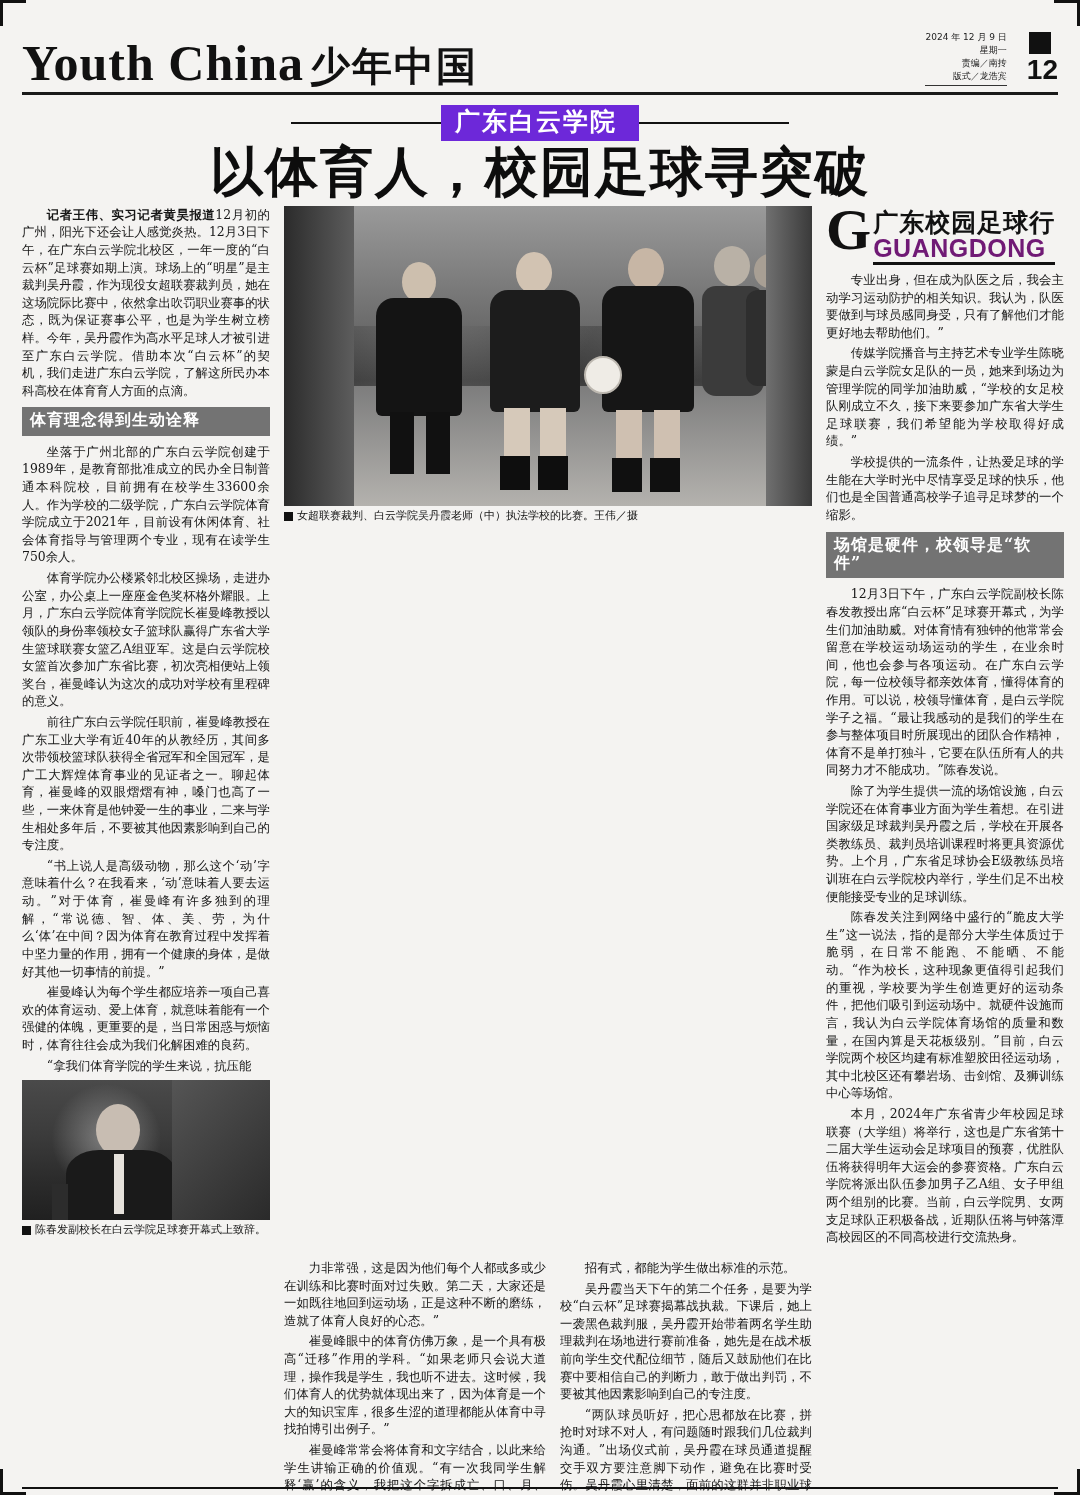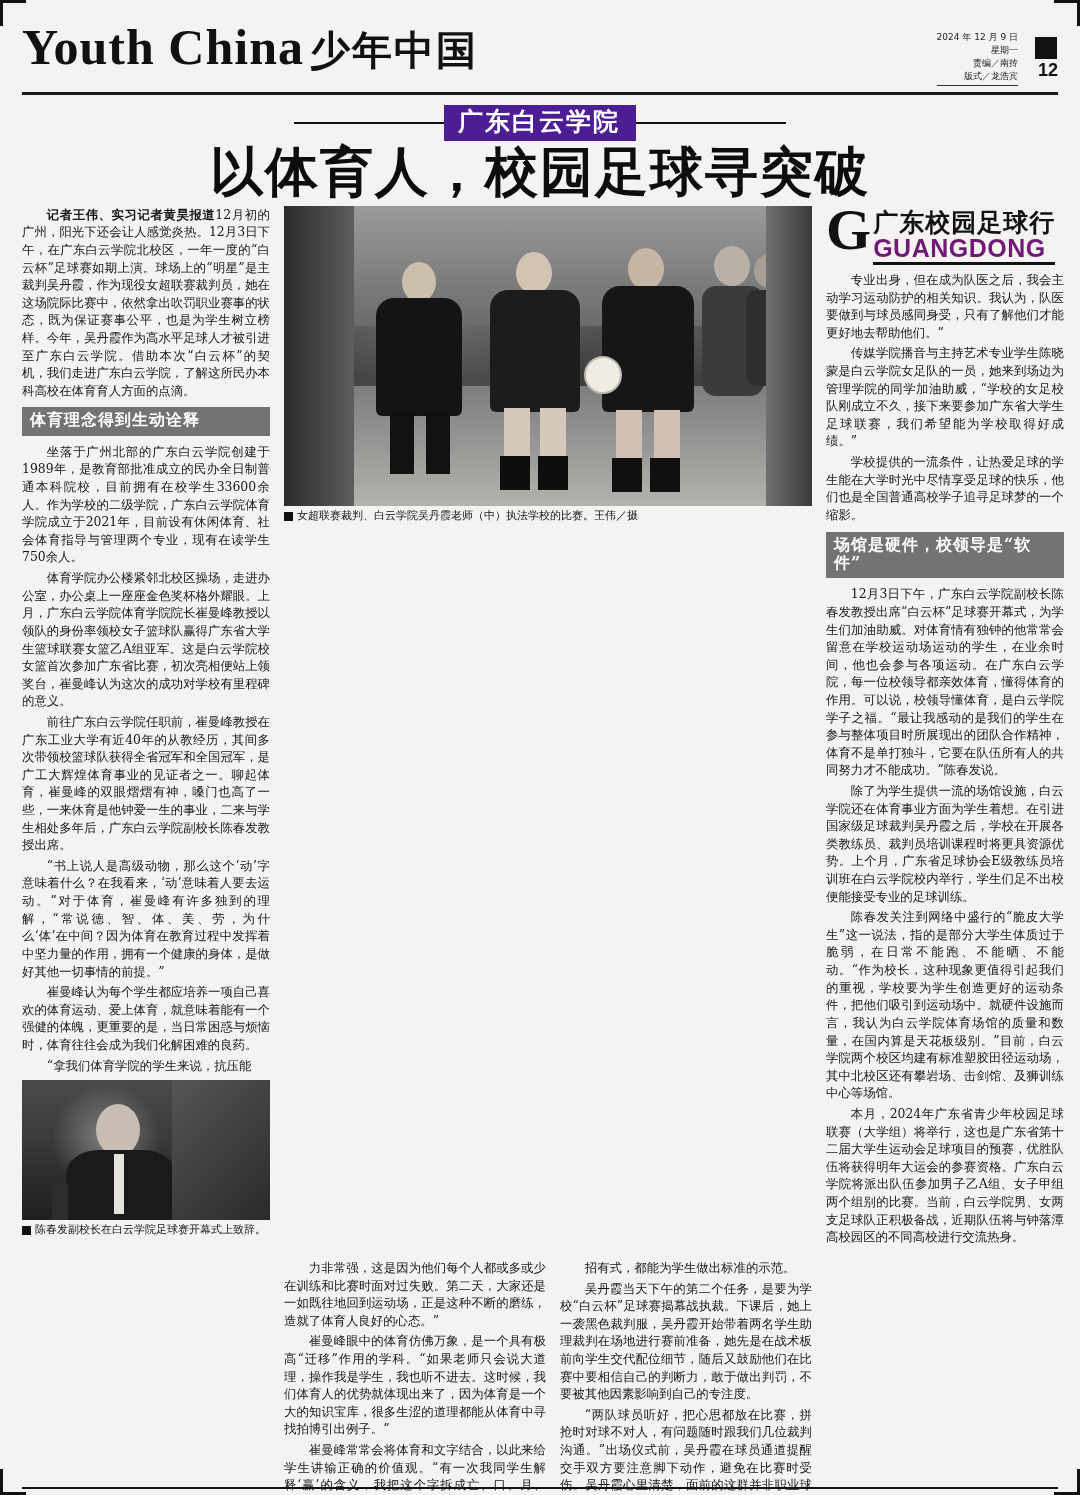--- a/index.html
+++ b/index.html
@@ -17,41 +17,41 @@
     box-sizing:border-box;
     padding:14px 22px 10px 22px;
   }
   
   .masthead{
     position:relative;
     height:78px;
     border-bottom:3px solid #1a1a1a;
     display:flex;align-items:flex-end;justify-content:space-between;
   }
-  .mh-left{display:flex;align-items:baseline;gap:6px;padding-bottom:20px;}
+  .mh-left{display:flex;align-items:baseline;gap:6px;padding-bottom:4px;}
   .mh-en{
     font-family:"Liberation Serif","DejaVu Serif",serif;
     font-weight:700;font-size:50px;letter-spacing:1px;line-height:1;
     color:#111;
   }
   .mh-cn{
     font-family:Liberation Serif, serif;
     font-weight:700;font-size:40px;line-height:1;color:#111;
     letter-spacing:2px;
   }
   .mh-right{display:flex;align-items:center;gap:16px;padding-bottom:6px;}
   .mh-meta{
     text-align:right;font-size:9px;line-height:1.45;color:#222;
     font-family:"DejaVu Sans","Liberation Sans",sans-serif;
     border-bottom:1px solid #333;padding-bottom:2px;
   }
   .mh-meta div{white-space:nowrap;}
   .mh-pageno{
     font-family:"Liberation Sans","DejaVu Sans",sans-serif;
-    font-weight:700;font-size:18px;color:#111;line-height:1;
+    font-weight:700;font-size:28px;color:#111;line-height:1;
     padding-left:4px;
   }
   .mh-blackbox{
     width:22px;height:22px;background:#111;margin-bottom:2px;
   }
   
   .corner{
     position:absolute;background:#111;
   }
   .c-tl-v{left:0;top:0;width:3px;height:26px;}
@@ -64,24 +64,24 @@
   .c-br-h{right:0;bottom:0;width:26px;height:3px;}
 
   
   .headline-zone{position:relative;margin-top:10px;text-align:center;}
   .kicker-wrap{
     display:flex;align-items:center;justify-content:center;gap:0;
     margin-bottom:2px;
   }
   .kicker-rule{height:2px;background:#111;flex:0 0 150px;}
   .kicker{
-    background:#4c1d95;color:#fff;
+    background:#6d28d9;color:#fff;
     font-family:"DejaVu Serif","Liberation Serif",serif;
     font-weight:700;font-size:25px;letter-spacing:2px;
-    padding:3px 16px 5px 14px;
+    padding:3px 22px 5px 14px;
     line-height:1.1;
   }
   .headline{
     font-family:"DejaVu Serif","Liberation Serif",serif;
     font-weight:700;
     font-size:53px;
     letter-spacing:2px;
     line-height:1.08;
     margin:2px 0 6px 0;
     color:#0d0d0d;
@@ -213,21 +213,21 @@
     <div class="headline">以体育人，校园足球寻突破</div>
   </div>
 
   <div class="content">
 
     <div class="col">
       <p><span class="lead-label">记者王伟、实习记者黄昊报道</span><span>12月初的广州，阳光下还会让人感觉炎热。12月3日下午，在广东白云学院北校区，一年一度的“白云杯”足球赛如期上演。球场上的“明星”是主裁判吴丹霞，作为现役女超联赛裁判员，她在这场院际比赛中，依然拿出吹罚职业赛事的状态，既为保证赛事公平，也是为学生树立榜样。今年，吴丹霞作为高水平足球人才被引进至广东白云学院。借助本次“白云杯”的契机，我们走进广东白云学院，了解这所民办本科高校在体育育人方面的点滴。</span></p>
       <div class="subhead">体育理念得到生动诠释</div>
       <p>坐落于广州北部的广东白云学院创建于1989年，是教育部批准成立的民办全日制普通本科院校，目前拥有在校学生33600余人。作为学校的二级学院，广东白云学院体育学院成立于2021年，目前设有休闲体育、社会体育指导与管理两个专业，现有在读学生750余人。</p>
       <p>体育学院办公楼紧邻北校区操场，走进办公室，办公桌上一座座金色奖杯格外耀眼。上月，广东白云学院体育学院院长崔曼峰教授以领队的身份率领校女子篮球队赢得广东省大学生篮球联赛女篮乙A组亚军。这是白云学院校女篮首次参加广东省比赛，初次亮相便站上领奖台，崔曼峰认为这次的成功对学校有里程碑的意义。</p>
-      <p>前往广东白云学院任职前，崔曼峰教授在广东工业大学有近40年的从教经历，其间多次带领校篮球队获得全省冠军和全国冠军，是广工大辉煌体育事业的见证者之一。聊起体育，崔曼峰的双眼熠熠有神，嗓门也高了一些，一来休育是他钟爱一生的事业，二来与学生相处多年后，广东白云学院副校长陈春发教授出席。</p>
+      <p>前往广东白云学院任职前，崔曼峰教授在广东工业大学有近40年的从教经历，其间多次带领校篮球队获得全省冠军和全国冠军，是广工大辉煌体育事业的见证者之一。聊起体育，崔曼峰的双眼熠熠有神，嗓门也高了一些，一来休育是他钟爱一生的事业，二来与学生相处多年后，不要被其他因素影响到自己的专注度。</p>
       <p>“书上说人是高级动物，那么这个‘动’字意味着什么？在我看来，‘动’意味着人要去运动。”对于体育，崔曼峰有许多独到的理解，“常说德、智、体、美、劳，为什么‘体’在中间？因为体育在教育过程中发挥着中坚力量的作用，拥有一个健康的身体，是做好其他一切事情的前提。”</p>
       <p>崔曼峰认为每个学生都应培养一项自己喜欢的体育运动、爱上体育，就意味着能有一个强健的体魄，更重要的是，当日常困惑与烦恼时，体育往往会成为我们化解困难的良药。</p>
       <p>“拿我们体育学院的学生来说，抗压能</p>
 
       <div class="photo ph-speaker" style="height:140px;margin-top:6px;">
         <span class="ph-inner">
           <span class="head" style="left:74px;top:24px;width:44px;height:52px;background:#c8bdb2;"></span>
           <span class="fig" style="left:44px;top:70px;width:110px;height:80px;background:#1a1a1a;border-radius:30% 30% 0 0;"></span>
           <span style="position:absolute;left:92px;top:74px;width:10px;height:60px;background:#e6e2dc;"></span>
           <span style="position:absolute;left:30px;top:104px;width:16px;height:40px;background:#2c2c2c;"></span>

